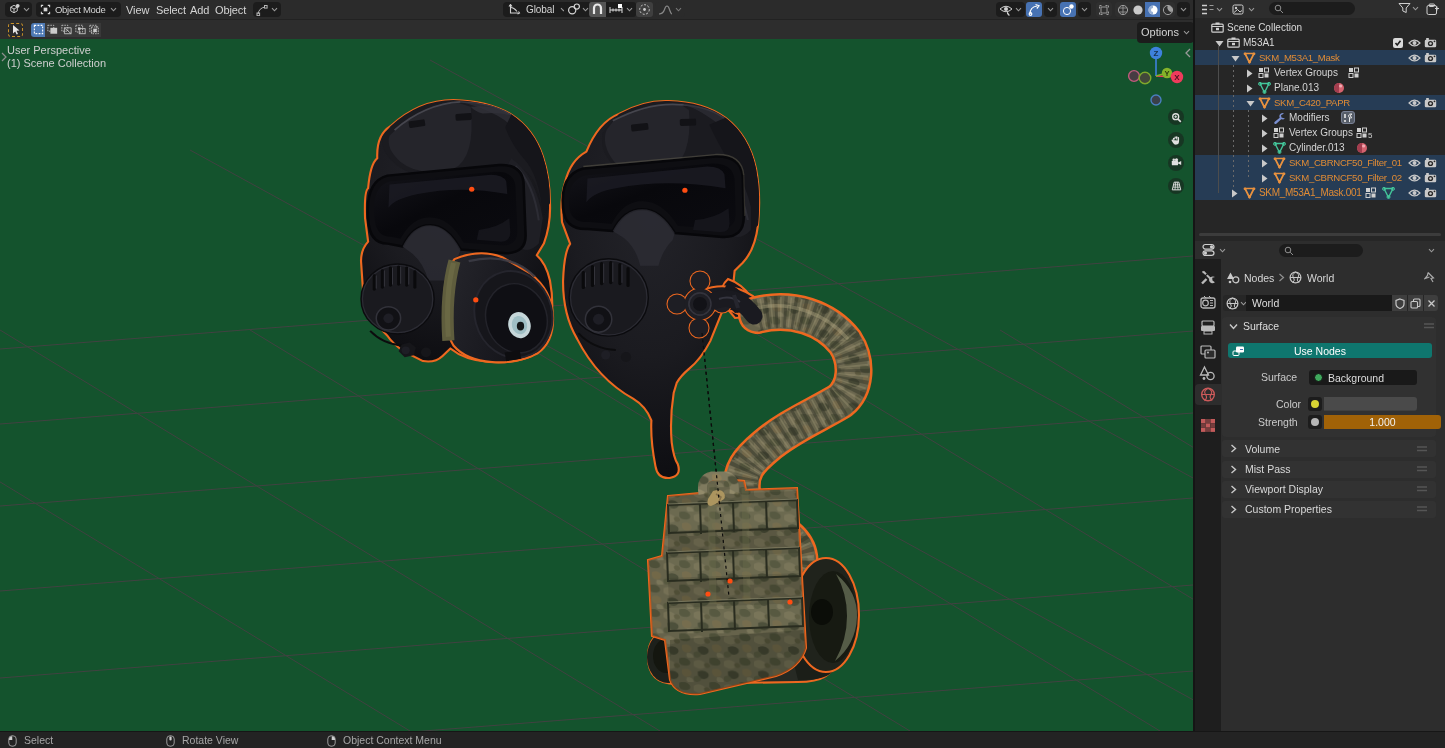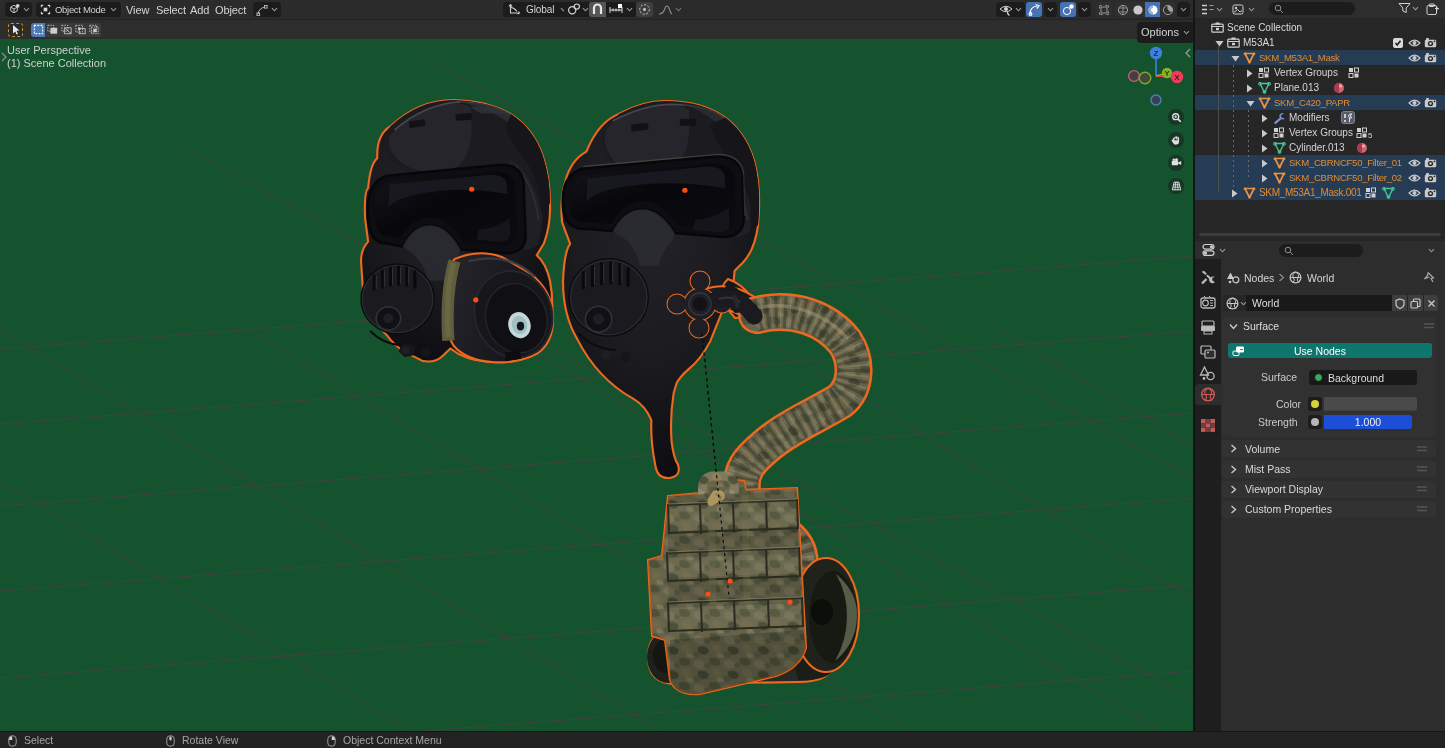--- a/index.html
+++ b/index.html
@@ -994,21 +994,21 @@
   <span class="abs" style="left:81px;top:157px;color:#cacaca">Color</span>
   <div class="sock" style="left:113px;top:156px">
       <span style="width:8px;height:8px;border-radius:50%;background:#d8d334"></span>
     </div>
   <div class="abs" style="left:129px;top:156px;width:93px;height:14px;background:#4a4a4a;border-radius:0 3px 3px 0;border-bottom:1px solid #404040"></div>
 
   <span class="abs" style="left:63px;top:175px;color:#cacaca">Strength</span>
   <div class="sock" style="left:113px;top:174px">
       <span style="width:8px;height:8px;border-radius:50%;background:#b5b5b5"></span>
     </div>
-  <div class="abs" style="left:129px;top:174px;width:88px;height:14px;background:#1d4ed8;border-radius:0 3px 3px 0;display:flex;align-items:center;justify-content:center">
+  <div class="abs" style="left:129px;top:174px;width:117px;height:14px;background:#a16207;border-radius:0 3px 3px 0;display:flex;align-items:center;justify-content:center">
       <span style="color:#f2f2f2">1.000</span>
     </div>
 
   <div class="panelhdr" style="top:199px">
       <svg width="9" height="9" viewBox="0 0 9 9" style="margin-left:7px">
         <path d="M2.5 1 L6.5 4.5 L2.5 8" stroke="#c9c9c9" fill="none" stroke-width="1.4"></path>
       </svg>
       <span style="margin-left:7px">Volume</span>
       <svg style="position:absolute;right:8px" width="12" height="10" viewBox="0 0 12 10">
         <path d="M1 3 h10 M1 6.5 h10" stroke="#555" stroke-width="1.4"></path>

